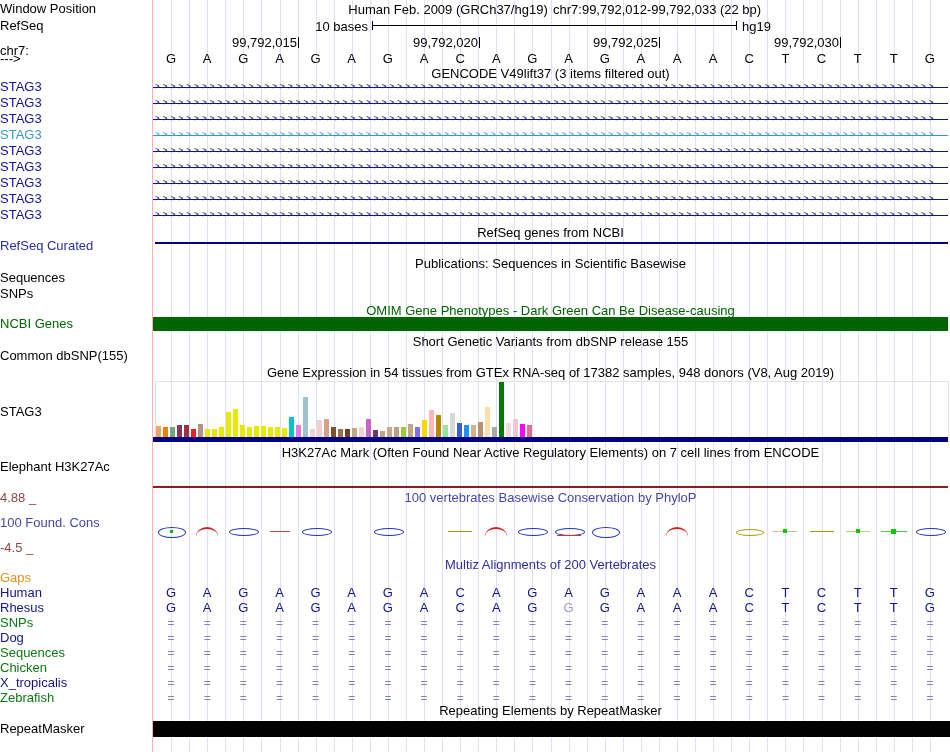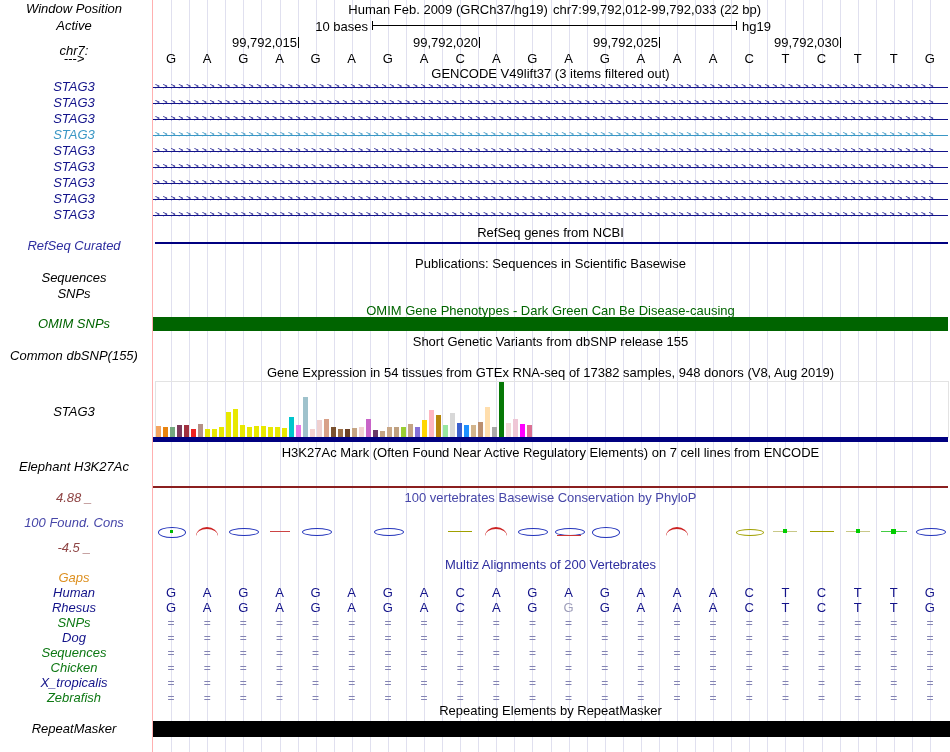--- a/index.html
+++ b/index.html
@@ -1,19 +1,19 @@
 <!DOCTYPE html>
 <html><head>
 <meta charset="utf-8">
 <style>
   html,body{margin:0;padding:0;background:#fff;}
   .canvas{position:relative;width:950px;height:752px;background:#fff;
     font-family:"Liberation Sans",sans-serif;font-size:13px;color:#000;overflow:hidden;}
   .abs{position:absolute;}
-  .lbl{position:absolute;left:0;width:148px;text-align:center;white-space:nowrap;line-height:13px;font-style:italic;}
+  .lbl{position:absolute;left:0;width:148px;text-align:left;white-space:nowrap;line-height:13px;}
   .title{position:absolute;left:153px;width:795px;text-align:center;white-space:nowrap;line-height:13px;}
   .gridline{position:absolute;top:0;height:752px;width:1px;background:#e0e0ef;}
   .pinkline{position:absolute;top:0;height:752px;width:1px;background:#ffb0b0;}
   .seqletter{position:absolute;width:22px;text-align:center;line-height:13px;}
   .tickmark{position:absolute;width:1px;height:11px;background:#000;}
   .rulernum{position:absolute;width:90px;text-align:right;white-space:nowrap;line-height:13px;}
   .chev{position:absolute;overflow:hidden;height:10px;line-height:10px;
     font-family:"DejaVu Sans Mono",monospace;font-size:8px;letter-spacing:3px;white-space:nowrap;}
   .trackline{position:absolute;height:1px;}
   .bar{position:absolute;}
@@ -72,21 +72,21 @@
       <div class="gridline" style="left:911.9px;"></div>
       <div class="gridline" style="left:929.9px;"></div>
     </div>
 
   <div id="content">
 
     <div class="lbl" style="top:2px;">Window Position</div>
     <div class="abs" style="top:2px;left:153px;width:590px;text-align:center;">Human Feb. 2009 (GRCh37/hg19)</div>
     <div class="abs" style="top:2px;left:553px;">chr7:99,792,012-99,792,033 (22 bp)</div>
 
-    <div class="lbl" style="top:19px;">Active</div>
+    <div class="lbl" style="top:19px;">RefSeq</div>
     <div class="abs" style="top:19px;left:268px;width:100px;text-align:right;">10 bases</div>
     <div class="abs" style="top:21px;left:372px;width:363px;height:9px;border-left:1px solid #000;border-right:1px solid #000;">
       <div class="abs" style="top:4px;left:0;width:100%;height:1px;background:#000;"></div>
     </div>
     <div class="abs" style="top:19px;left:742px;">hg19</div>
 
     <div class="lbl" style="top:44px;">chr7:</div>
 
     <div class="lbl" style="top:52px;">---&gt;</div>
 
@@ -94,21 +94,21 @@
 
     <div class="title" style="top:226px;">RefSeq genes from NCBI</div>
     <div class="lbl" style="top:239px;color:#2d2d9f;">RefSeq Curated</div>
     <div class="abs" style="top:242px;left:155px;width:793px;height:2px;background:#000080;"></div>
 
     <div class="title" style="top:257px;">Publications: Sequences in Scientific Basewise</div>
     <div class="lbl" style="top:271px;">Sequences</div>
     <div class="lbl" style="top:287px;">SNPs</div>
 
     <div class="title" style="top:304px;color:#006400;">OMIM Gene Phenotypes - Dark Green Can Be Disease-causing</div>
-    <div class="lbl" style="top:317px;color:#006400;">OMIM SNPs</div>
+    <div class="lbl" style="top:317px;color:#006400;">NCBI Genes</div>
     <div class="abs" style="top:317px;left:153px;width:795px;height:14px;background:#006400;"></div>
 
     <div class="title" style="top:335px;">Short Genetic Variants from dbSNP release 155</div>
     <div class="lbl" style="top:349px;">Common dbSNP(155)</div>
 
     <div class="title" style="top:366px;">Gene Expression in 54 tissues from GTEx RNA-seq of 17382 samples, 948 donors (V8, Aug 2019)</div>
     <div class="lbl" style="top:405px;">STAG3</div>
     <div class="abs" style="top:381px;left:155px;width:792px;height:56px;border:1px solid #e3e3e3;border-bottom:none;"></div>
     <div id="gtex-bars">
         <div class="bar" style="top:426px;left:156px;width:5px;height:11px;background:#F4A45F;"></div>

